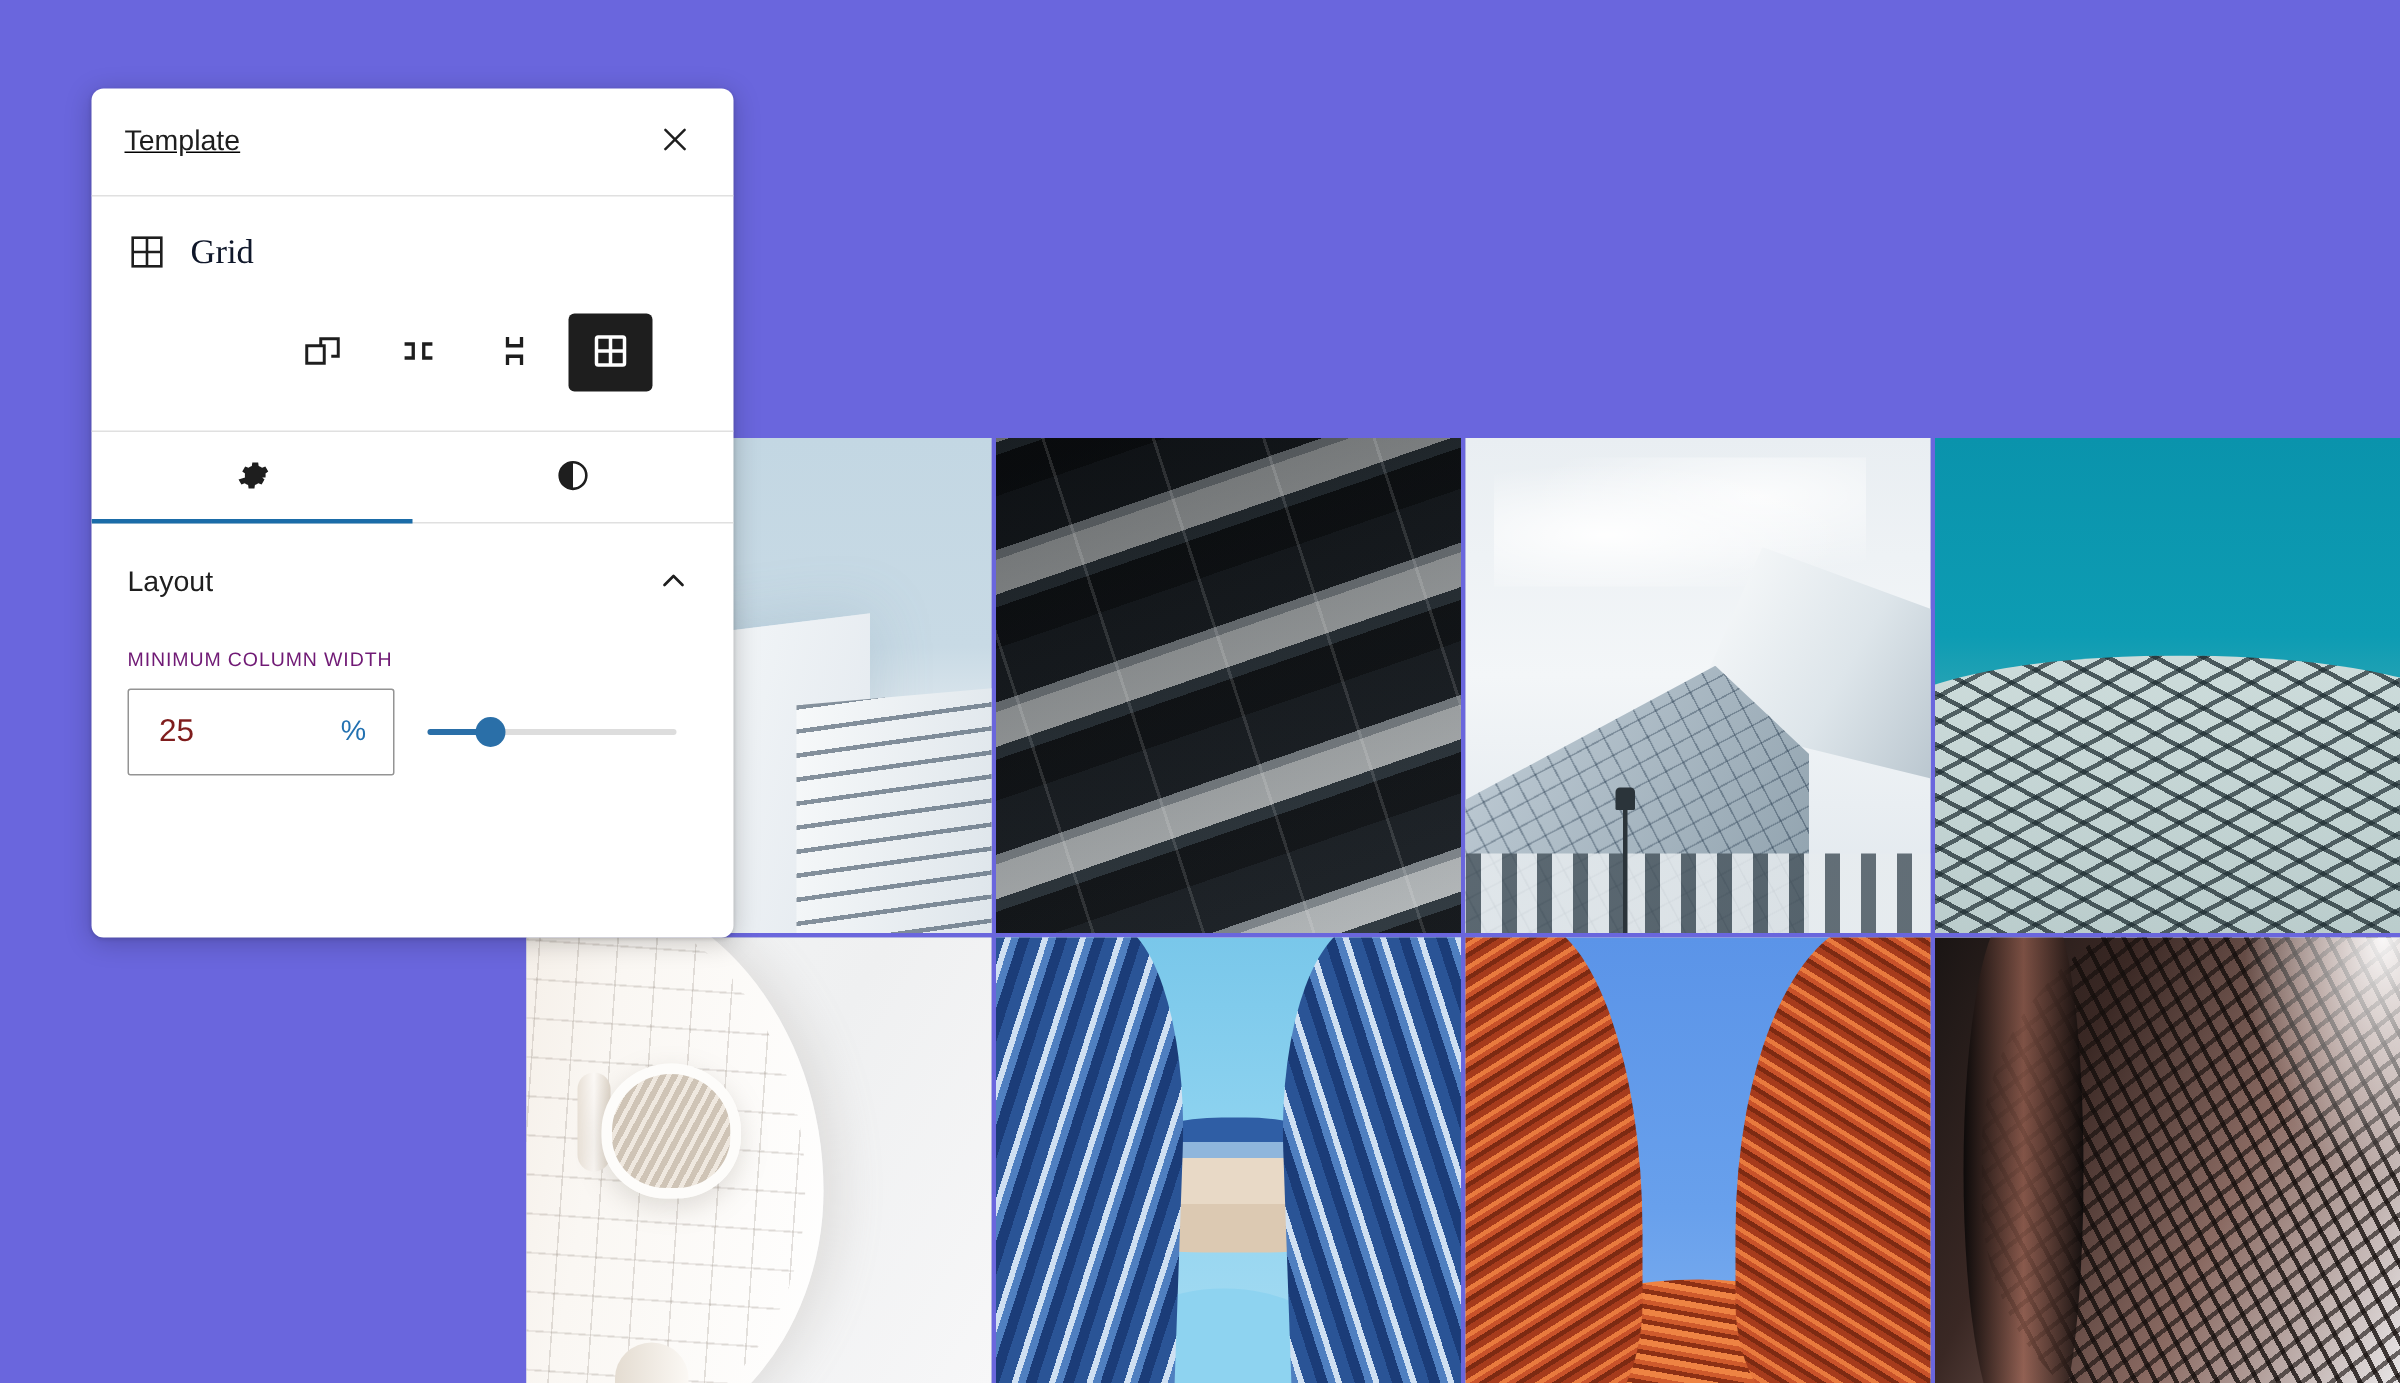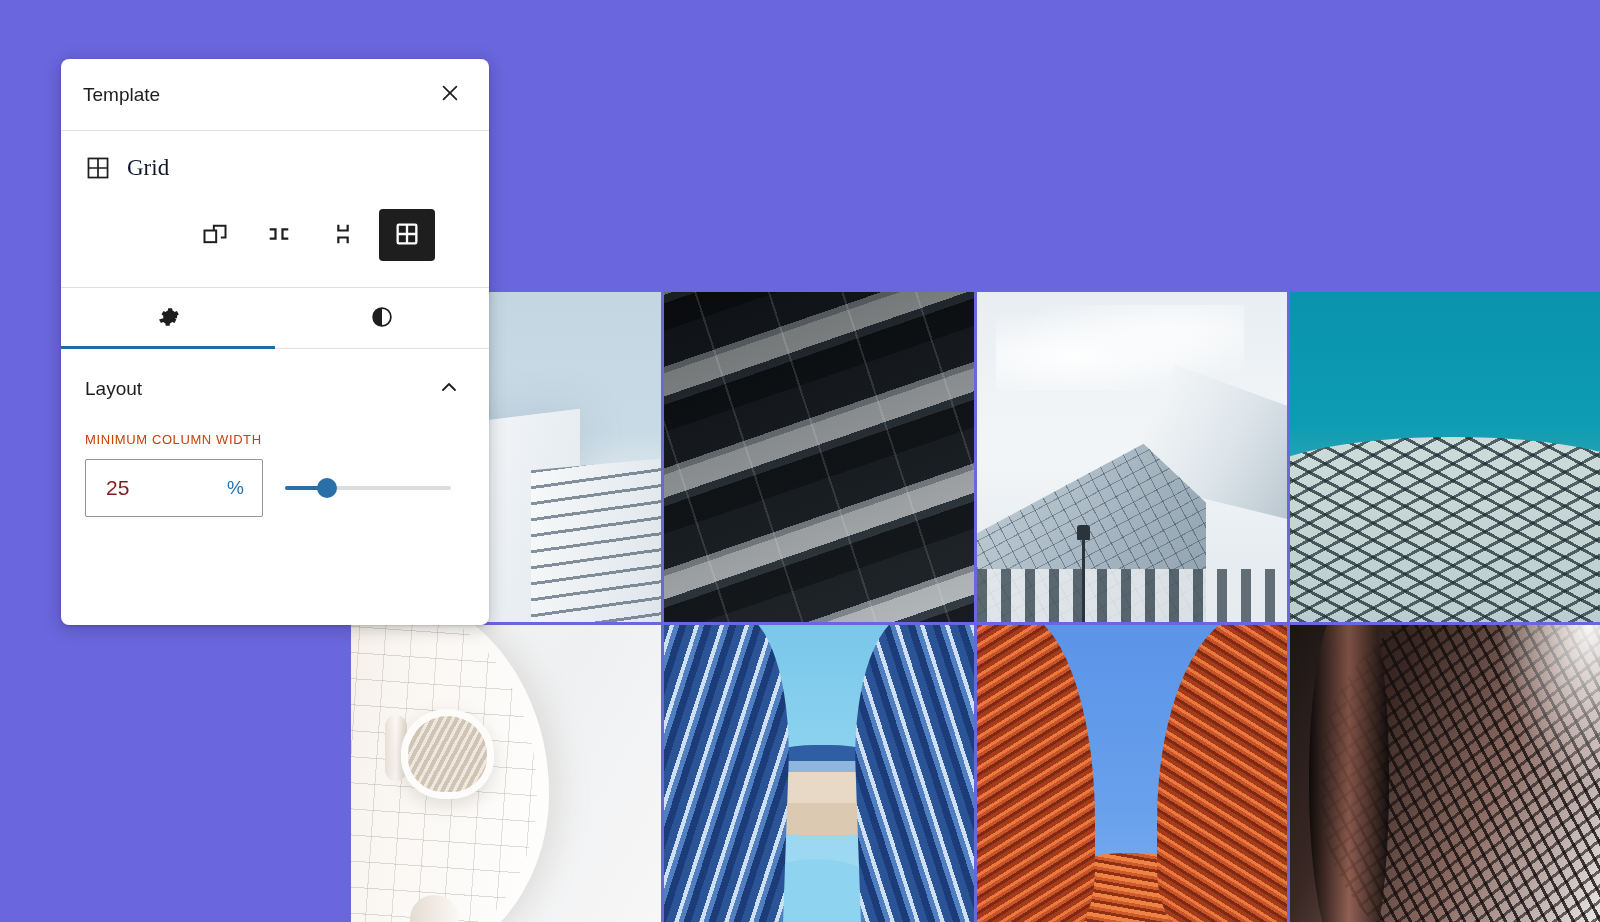--- a/index.html
+++ b/index.html
@@ -236,20 +236,21 @@
 
   
   .panel-header {
     position: relative;
     height: 72px;
     display: flex;
     align-items: center;
     padding: 0 0 0 22px;
     border-bottom: 1px solid #e0e0e0;
     flex: 0 0 auto;
+    text-decoration: underline;
   }
   .tab {
     position: relative;
     font-size: 19px;
     color: #1e1e1e;
     padding: 0 24px;
     height: 72px;
     line-height: 72px;
     cursor: pointer;
     background: none;
@@ -319,21 +320,21 @@
     display:flex; align-items:center; justify-content:space-between;
     cursor:pointer;
   }
   .section-title { font-size: 19px; color:#1e1e1e; }
   .chev-btn { background:none; border:0; cursor:pointer; color:#1e1e1e; display:flex; padding:4px; }
 
   .field-label {
     margin-top: 26px;
     font-size: 13px;
     letter-spacing: .6px;
-    color: #c2410c;
+    color: #701a75;
     text-transform: uppercase;
     font-weight: 400;
   }
 
   .control-row {
     display:flex; align-items:center; gap: 22px; margin-top: 12px;
   }
   .num-box {
     width: 178px; height: 58px;
     border: 1px solid #949494;

